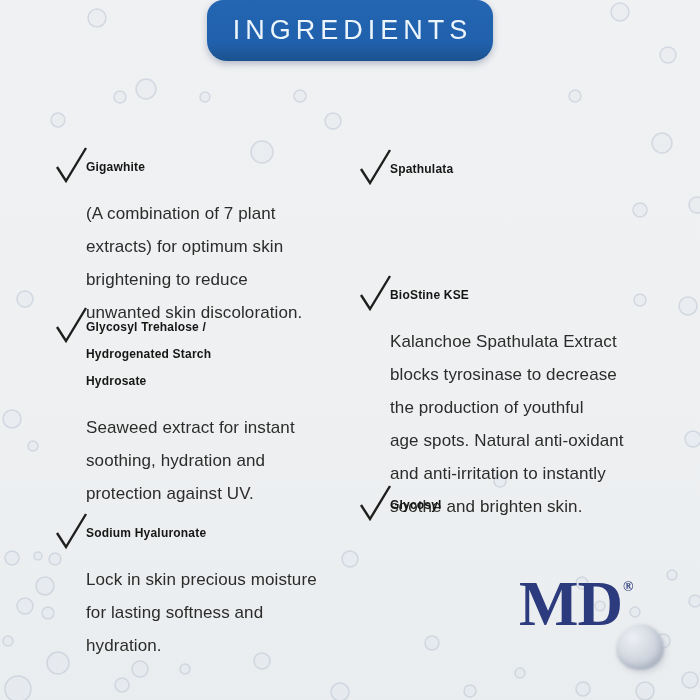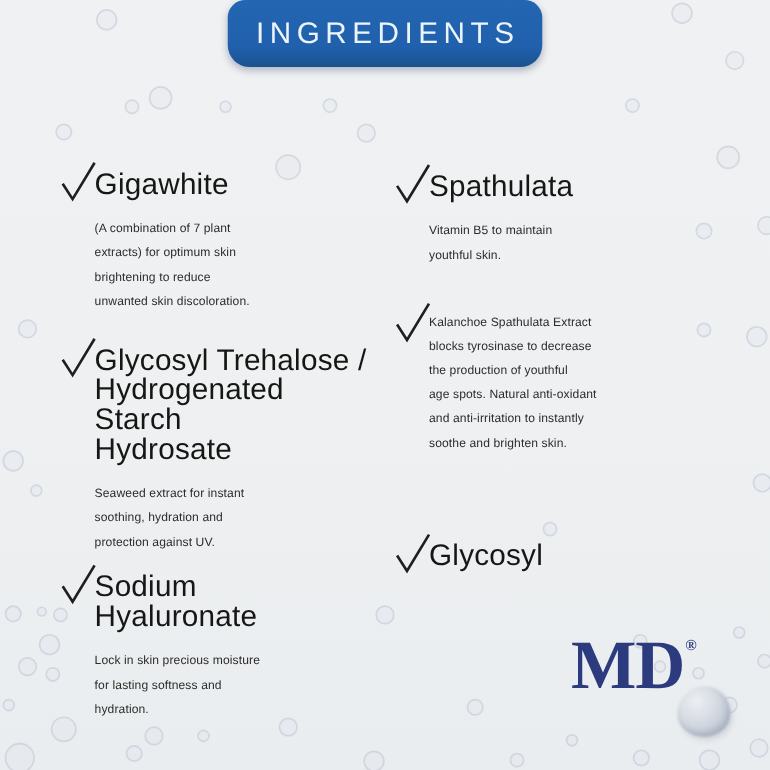--- a/index.html
+++ b/index.html
@@ -37,26 +37,26 @@
     letter-spacing:5px; text-indent:5px;
   }
 
   
   .item { position:absolute; z-index:1; }
   .check {
     position:absolute; left:0; top:-9px; width:34px; height:40px;
   }
   .item-body { margin-left:32px; }
   .item-name {
-    font-size:27px; font-weight:normal; color:#161614;
+    font-size:12px; font-weight:bold; color:#161614;
     line-height:27px; margin:0 0 16px 0; white-space:pre-line;
     letter-spacing:.2px;
   }
   .item-desc {
-    font-size:11px; color:#2c2c2a; line-height:22px;
+    font-size:17px; color:#2c2c2a; line-height:33px;
     white-space:pre-line; letter-spacing:.1px;
   }
   .col-left  { left:54px;  width:280px; }
   .col-right { left:358px; width:290px; }
   .pos-l1 { top:154px; }
   .pos-l2 { top:314px; }
   .pos-l3 { top:520px; }
   .pos-r1 { top:156px; }
   .pos-r2 { top:282px; }
   .pos-r3 { top:492px; }
@@ -173,30 +173,29 @@
 hydration.</div>
     </div>
   </div>
 
   <div class="item col-right pos-r1">
     <svg class="check" viewBox="0 0 34 40">
       <polyline points="3,22 12,36 32,3" fill="none" stroke="#1f1f1d" stroke-width="2.4"></polyline>
     </svg>
     <div class="item-body">
       <div class="item-name">Spathulata</div>
-      <div class="item-desc">Vitamin B5 to maintain
-youthful skin.</div>
     </div>
   </div>
 
   <div class="item col-right pos-r2">
     <svg class="check" viewBox="0 0 34 40">
       <polyline points="3,22 12,36 32,3" fill="none" stroke="#1f1f1d" stroke-width="2.4"></polyline>
     </svg>
     <div class="item-body">
+      <div class="item-name">BioStine KSE</div>
       <div class="item-desc">Kalanchoe Spathulata Extract
 blocks tyrosinase to decrease
 the production of youthful
 age spots. Natural anti-oxidant
 and anti-irritation to instantly
 soothe and brighten skin.</div>
     </div>
   </div>
 
   <div class="item col-right pos-r3">

